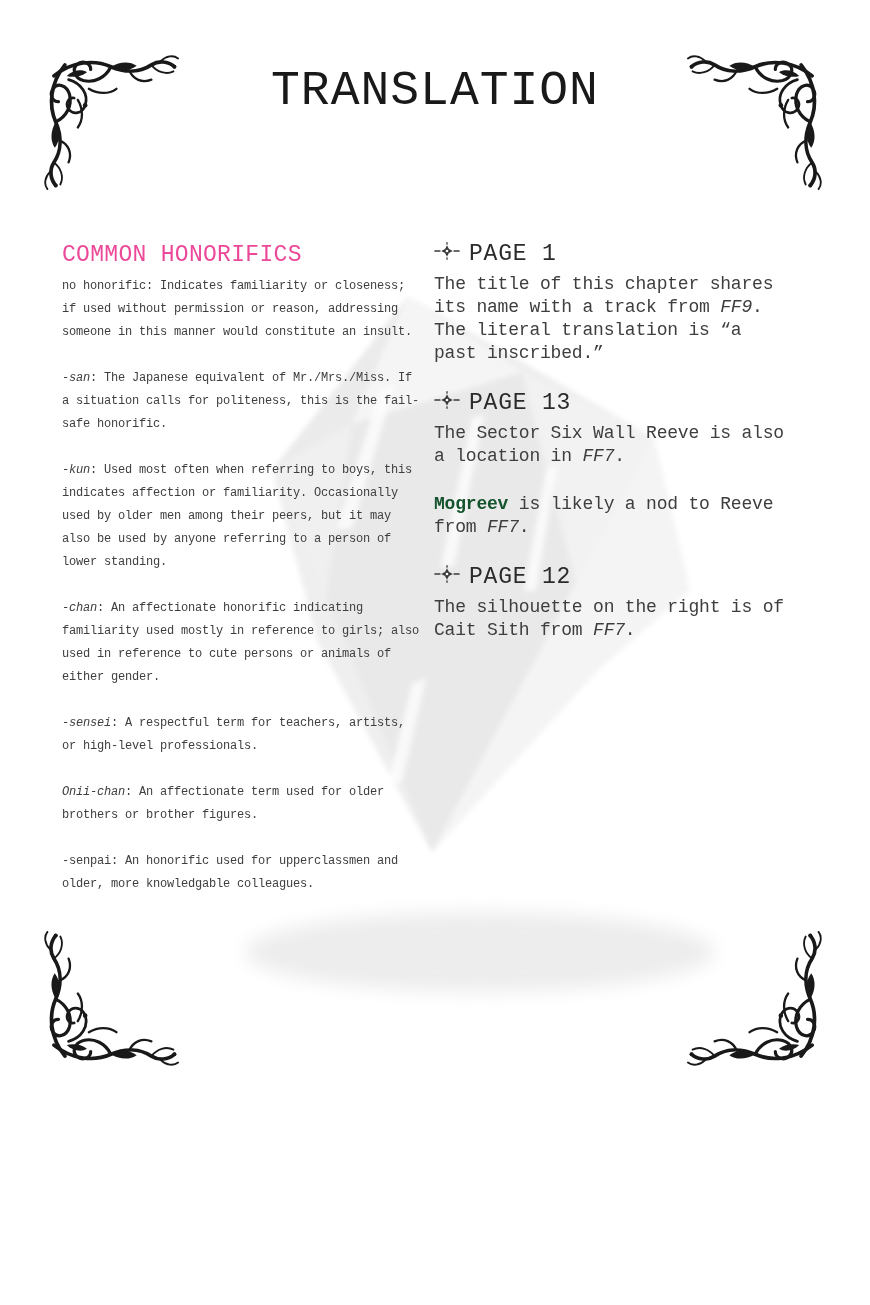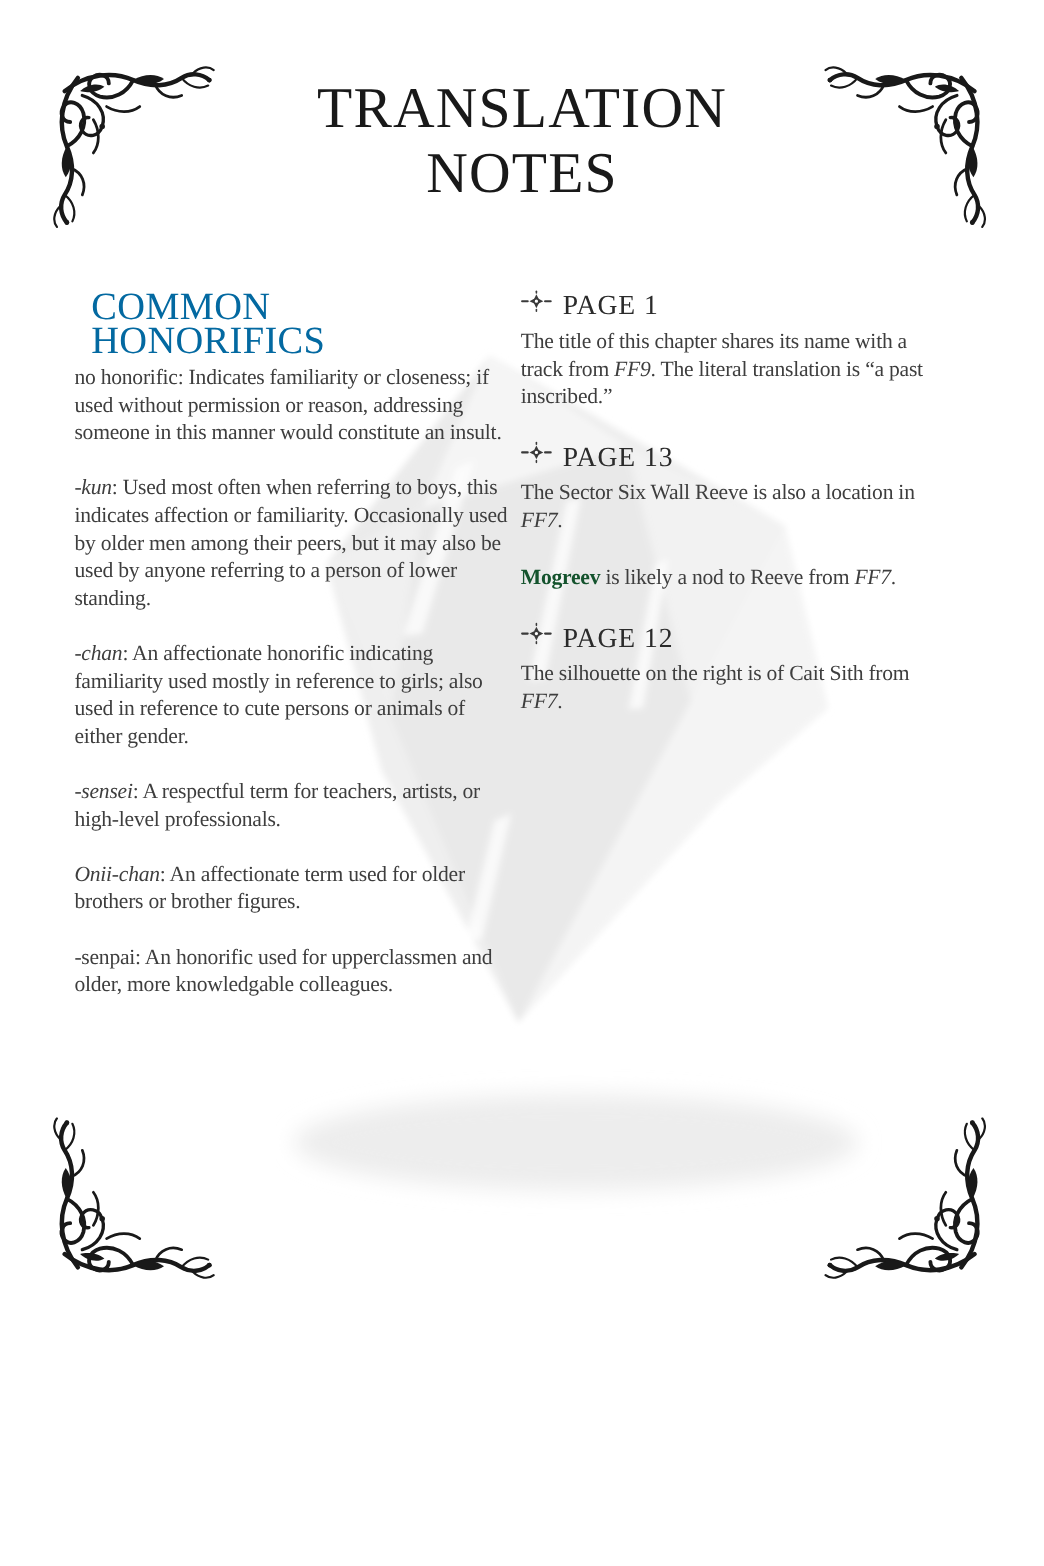--- a/index.html
+++ b/index.html
@@ -1,21 +1,21 @@
 <!DOCTYPE html>
 <html><head>
 <meta charset="utf-8">
 <style>
   html,body{margin:0;padding:0;background:#ffffff;}
   .page{
     position:relative;
     width:870px;
     height:1111px;
     background:#ffffff;
-    font-family:Liberation Serif, serif;
+    font-family:Liberation Mono, monospace;
     color:#3e3e3e;
     overflow:hidden;
   }
   
   .watermark{
     position:absolute;
     left:230px; top:260px;
     width:560px; height:780px;
     z-index:0;
     pointer-events:none;
@@ -38,30 +38,30 @@
     font-weight:normal;
     letter-spacing:1px;
     color:#191919;
   }
   .title .title-line{display:block;}
   
   .col{position:absolute;z-index:2;top:241px;}
   .col-left{left:62px;width:364px;}
   .col-right{left:434px;width:372px;}
   .col h2{
-    margin:0 0 6px 14px;
-    font-size:32px;
+    margin:0 0 6px 0;
+    font-size:23px;
     line-height:28px;
     font-weight:normal;
     letter-spacing:0.3px;
-    color:#0369a1;
+    color:#ec4899;
   }
   .entry{
     margin:0 0 23px 0;
-    font-size:18px;
+    font-size:12px;
     line-height:23px;
     letter-spacing:-0.2px;
   }
   .note + .note{margin-top:25px;}
   .note-head{
     display:flex;
     align-items:flex-start;
     gap:9px;
     margin:0 0 5px 0;
     font-size:23px;
@@ -167,29 +167,29 @@
     </svg>
   <svg class="ornament orn-bl" viewBox="0 0 150 150">
       <use href="#flourish"></use>
     </svg>
   <svg class="ornament orn-br" viewBox="0 0 150 150">
       <use href="#flourish"></use>
     </svg>
 
   <h1 class="title">
     <span class="title-line">TRANSLATION</span>
-    <span class="title-line">NOTES</span>
   </h1>
 
   <section class="col col-left">
     <h2>COMMON HONORIFICS</h2>
     <div>
 
         <p class="entry"><span>no honorific: Indicates familiarity or closeness; if used without permission or reason, addressing someone in this manner would constitute an insult.</span></p>
 
+        <p class="entry"><span class="it">-san</span><span>: The Japanese equivalent of Mr./Mrs./Miss. If a situation calls for politeness, this is the fail-safe honorific.</span></p>
 
         <p class="entry"><span class="it">-kun</span><span>: Used most often when referring to boys, this indicates affection or familiarity. Occasionally used by older men among their peers, but it may also be used by anyone referring to a person of lower standing.</span></p>
 
         <p class="entry"><span class="it">-chan</span><span>: An affectionate honorific indicating familiarity used mostly in reference to girls; also used in reference to cute persons or animals of either gender.</span></p>
 
         <p class="entry"><span class="it">-sensei</span><span>: A respectful term for teachers, artists, or high-level professionals.</span></p>
 
         <p class="entry"><span class="it">Onii-chan</span><span>: An affectionate term used for older brothers or brother figures.</span></p>
 
         <p class="entry"><span>-senpai: An honorific used for upperclassmen and older, more knowledgable colleagues.</span></p>

